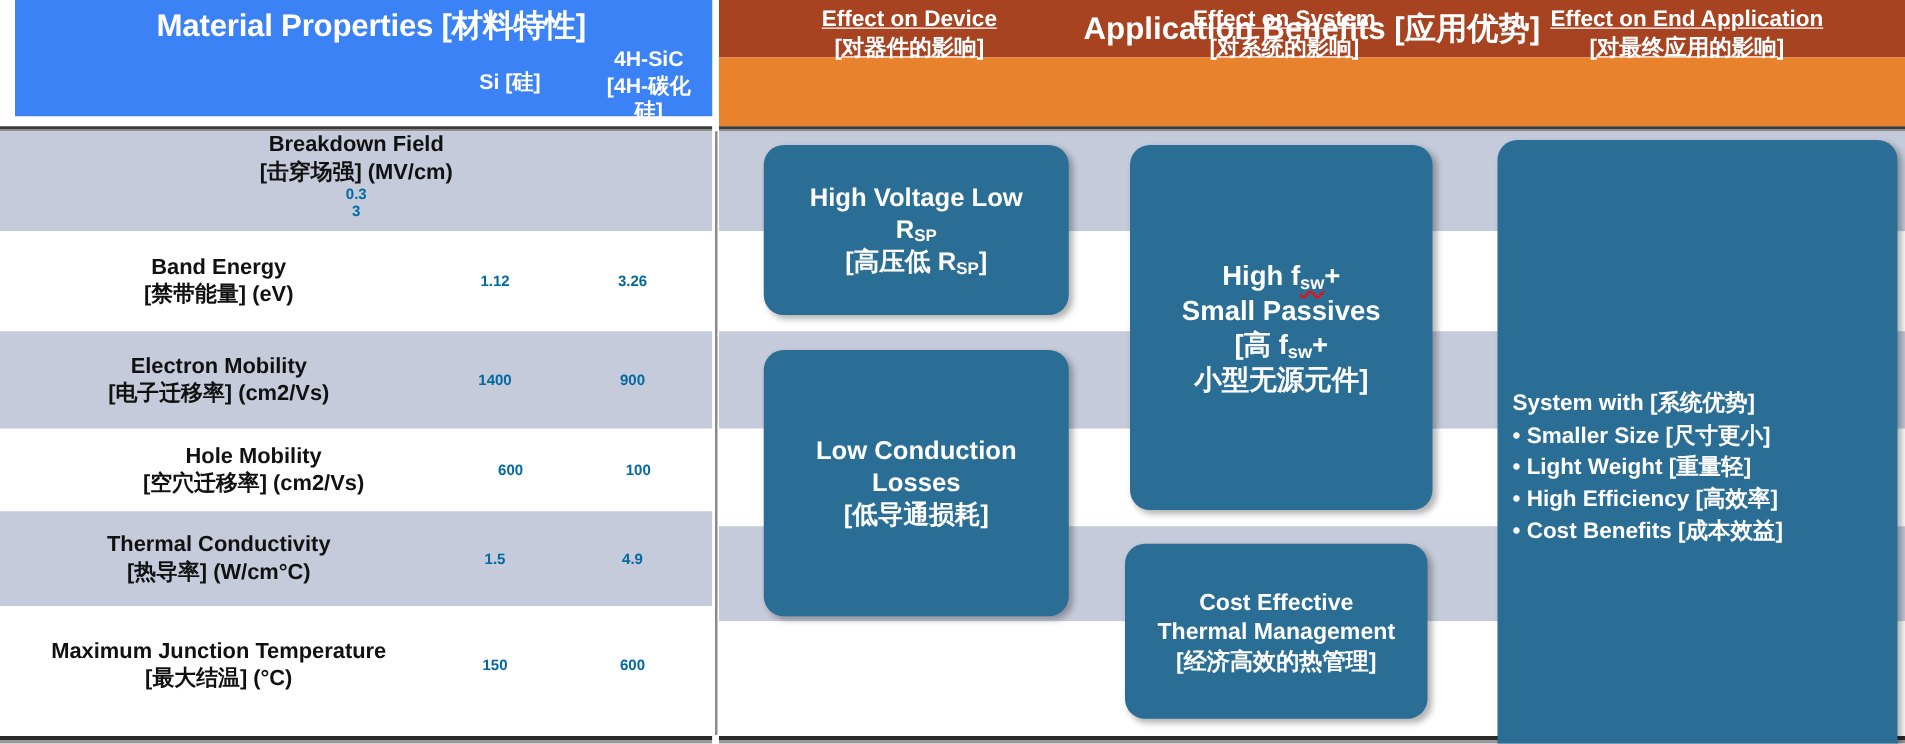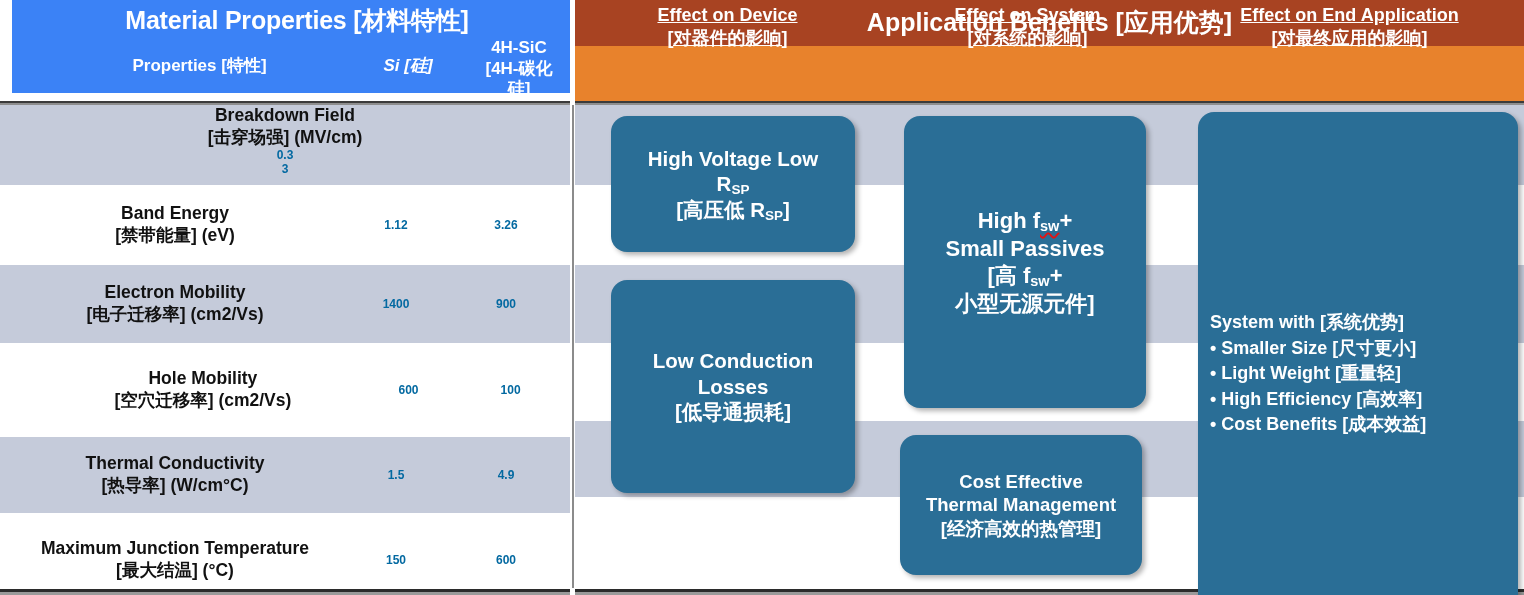--- a/index.html
+++ b/index.html
@@ -51,21 +51,21 @@
   .lp-subhead {
     position: absolute;
     top: 52px;
     color: #ffffff;
     font-weight: bold;
     font-size: 17px;
     text-align: center;
     line-height: 1.22;
   }
   .lp-subhead.prop { left: 0; width: 375px; top: 56px; }
-  .lp-subhead.si   { left: 350px; width: 92px; top: 56px; font-style: italic; }
+  .lp-subhead.si   { left: 350px; width: 92px; top: 56px; }
   .lp-subhead.sic  { left: 444px; width: 126px; top: 38px; }
 
   .lp-headrule {
     position: absolute;
     left: 0; top: 101px;
     width: 570px; height: 4px;
     background: linear-gradient(#3b3b3b 0 55%, #8e8e8e 55% 100%);
   }
 
   .lp-body {
@@ -236,21 +236,20 @@
 </head>
 <body>
 
 <div id="slide">
 
   <div id="left-panel">
 
     <div class="lp-header">
       <div class="lp-header-title">Material Properties [材料特性]</div>
 
-      <div class="lp-subhead prop">Properties [特性]</div>
 
       <div class="lp-subhead si">Si [硅]</div>
 
       <div class="lp-subhead sic">
         <div>4H-SiC</div>
         <div>[4H-碳化</div>
         <div>硅]</div>
       </div>
     </div>
 
@@ -274,21 +273,21 @@
           <div class="cell-val cell-sic">3.26</div>
         </div>
         <div class="row alt" style="height: 78px;">
           <div class="cell-prop">
             <div>Electron Mobility</div>
             <div>[电子迁移率] (cm2/Vs)</div>
           </div>
           <div class="cell-val cell-si">1400</div>
           <div class="cell-val cell-sic">900</div>
         </div>
-        <div class="row norm" style="height: 94px; padding-left: 40px;">
+        <div class="row norm" style="height: 66px; padding-left: 40px;">
           <div class="cell-prop">
             <div>Hole Mobility</div>
             <div>[空穴迁移率] (cm2/Vs)</div>
           </div>
           <div class="cell-val cell-si">600</div>
           <div class="cell-val cell-sic">100</div>
         </div>
         <div class="row alt" style="height: 76px;">
           <div class="cell-prop">
             <div>Thermal Conductivity</div>

